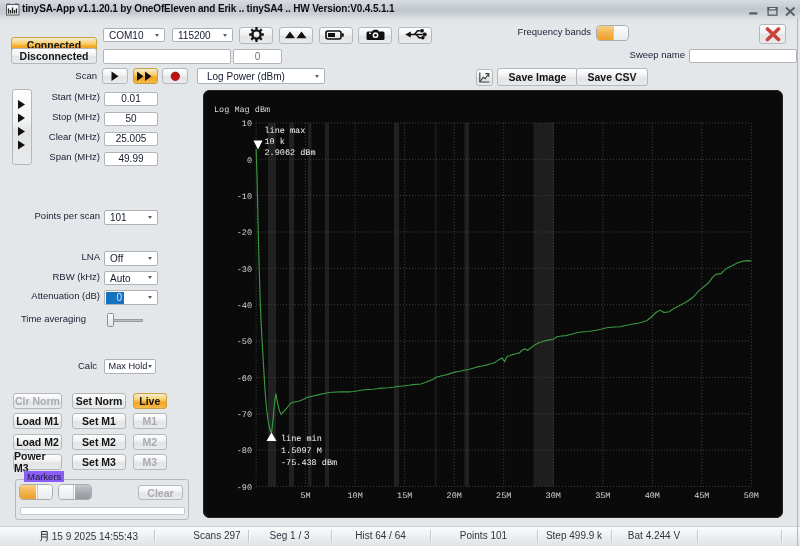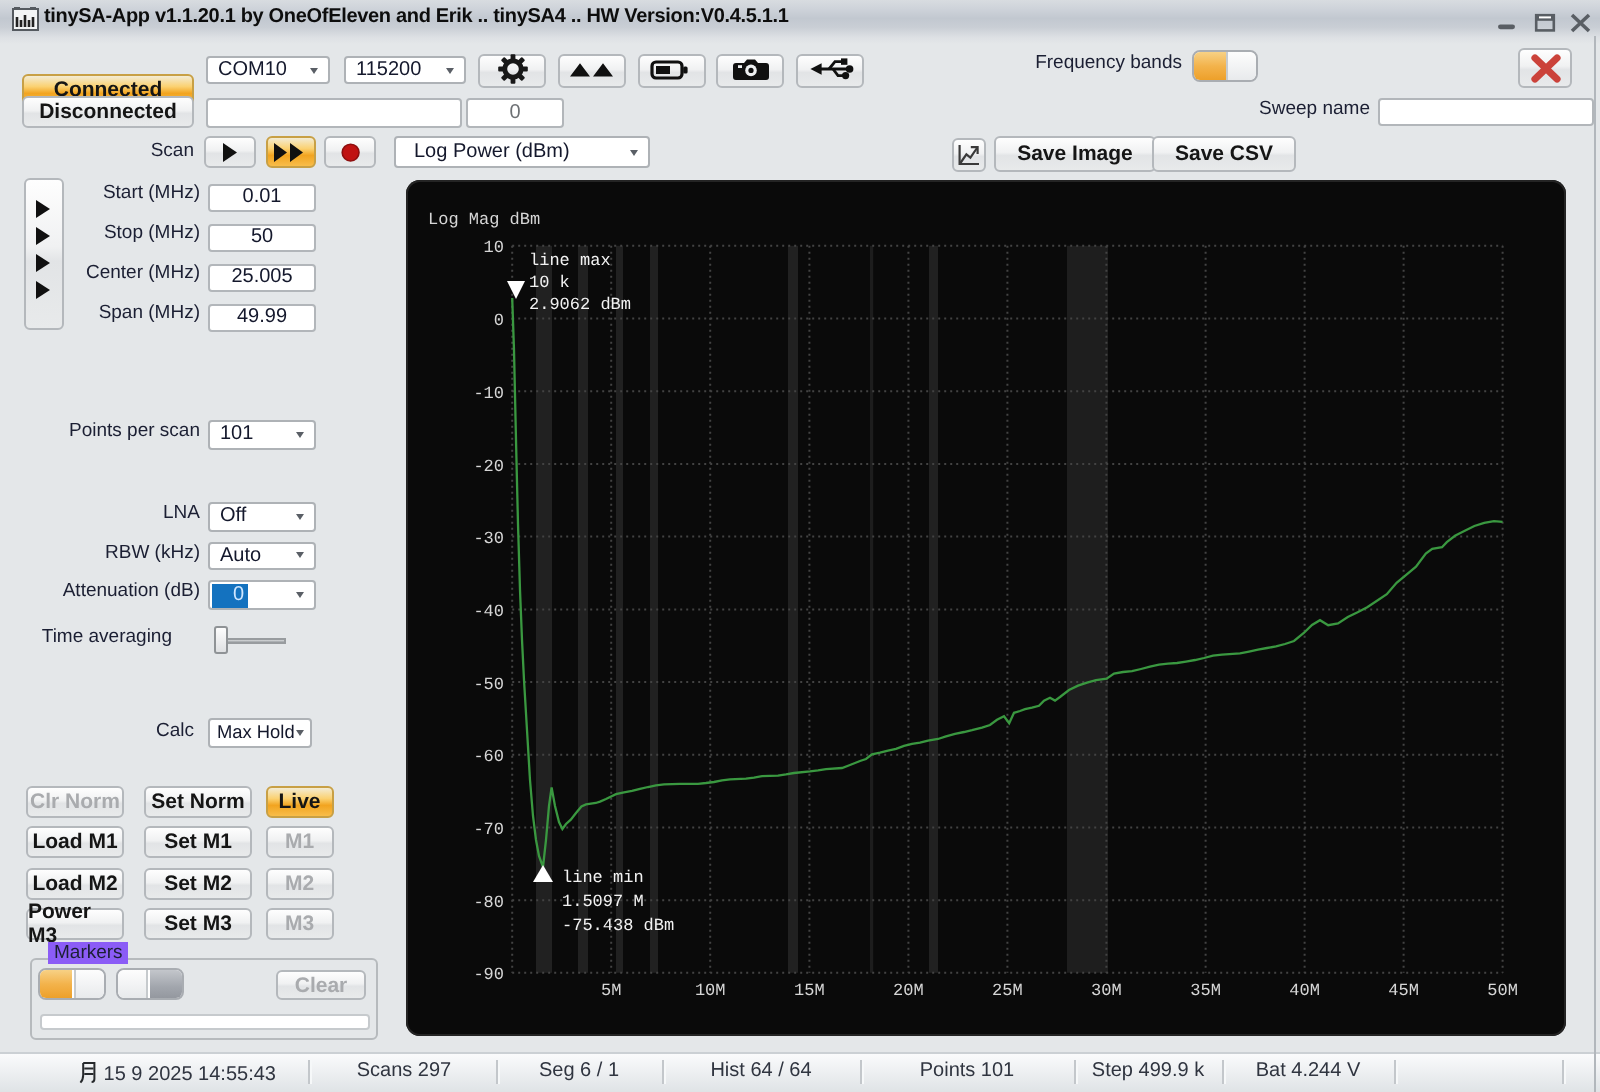--- a/index.html
+++ b/index.html
@@ -164,21 +164,21 @@
   <path d="M2,2 L9,6.5 L2,11 Z" fill="#101010"></path>
   <path d="M2,15.5 L9,20 L2,24.5 Z" fill="#101010"></path>
   <path d="M2,29 L9,33.5 L2,38 Z" fill="#101010"></path>
   <path d="M2,42.5 L9,47 L2,51.5 Z" fill="#101010"></path>
 </svg>
 
 <div class="lbl r" style="left:20px;top:91px;width:80px;">Start (MHz)</div>
 <div class="field ctr" style="left:104px;top:91.5px;width:54px;height:14px;">0.01</div>
 <div class="lbl r" style="left:20px;top:111px;width:80px;">Stop (MHz)</div>
 <div class="field ctr" style="left:104px;top:111.5px;width:54px;height:14px;">50</div>
-<div class="lbl r" style="left:20px;top:131px;width:80px;">Center (MHz)</div>
+<div class="lbl r" style="left:20px;top:131px;width:80px;">Clear (MHz)</div>
 <div class="field ctr" style="left:104px;top:131.5px;width:54px;height:14px;">25.005</div>
 <div class="lbl r" style="left:20px;top:151px;width:80px;">Span (MHz)</div>
 <div class="field ctr" style="left:104px;top:151.5px;width:54px;height:14px;">49.99</div>
 
 <div class="lbl r" style="left:20px;top:209.5px;width:80px;">Points per scan</div>
 <div class="combo" style="left:104px;top:209.5px;width:54px;height:15px;">
     <span class="txt">101</span>
     <span class="arr"></span>
   </div>
 
@@ -325,22 +325,22 @@
     <path d="M68.5,342.5 l5,8.5 h-10 Z" fill="#fff"></path>
   </g>
 </svg>
 
 <div class="statusbar"></div>
 <div class="sbtxt" style="left:39px;">
   <svg width="10" height="12" style="vertical-align:-2px">
       <path d="M2.6,1.5 H8.2 V9.5 C8.2,10.5 7.8,11 6.8,11 M2.6,1.5 V7.5 C2.6,9.5 2.2,10.3 1.2,11.3 M3.2,4.3 H7.6 M3.2,7 H7.6" stroke="#26292c" stroke-width="1" fill="none"></path>
     </svg>
   15 9 2025 14:55:43</div>
-<div class="sbtxt" style="left:155px;width:94px;text-align:center;">Scans 297</div>
-<div class="sbtxt" style="left:248px;width:83px;text-align:center;">Seg 6 / 1</div>
+<div class="sbtxt" style="left:170px;width:94px;text-align:center;">Scans 297</div>
+<div class="sbtxt" style="left:248px;width:83px;text-align:center;">Seg 1 / 3</div>
 <div class="sbtxt" style="left:331px;width:99px;text-align:center;">Hist 64 / 64</div>
 <div class="sbtxt" style="left:430px;width:107px;text-align:center;">Points 101</div>
 <div class="sbtxt" style="left:537px;width:74px;text-align:center;">Step 499.9 k</div>
 <div class="sbtxt" style="left:611px;width:86px;text-align:center;">Bat 4.244 V</div>
 <div class="sbsep" style="left:154px;"></div>
 <div class="sbsep" style="left:248px;"></div>
 <div class="sbsep" style="left:331px;"></div>
 <div class="sbsep" style="left:430px;"></div>
 <div class="sbsep" style="left:537px;"></div>
 <div class="sbsep" style="left:611px;"></div>

